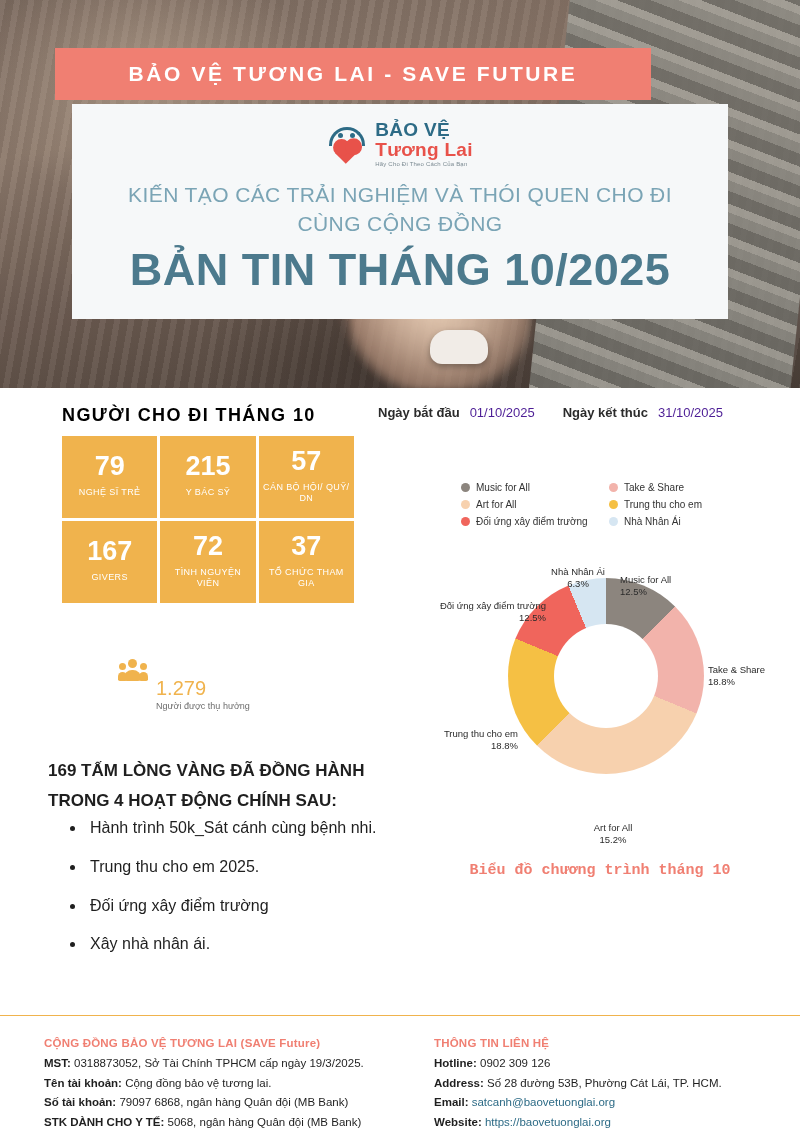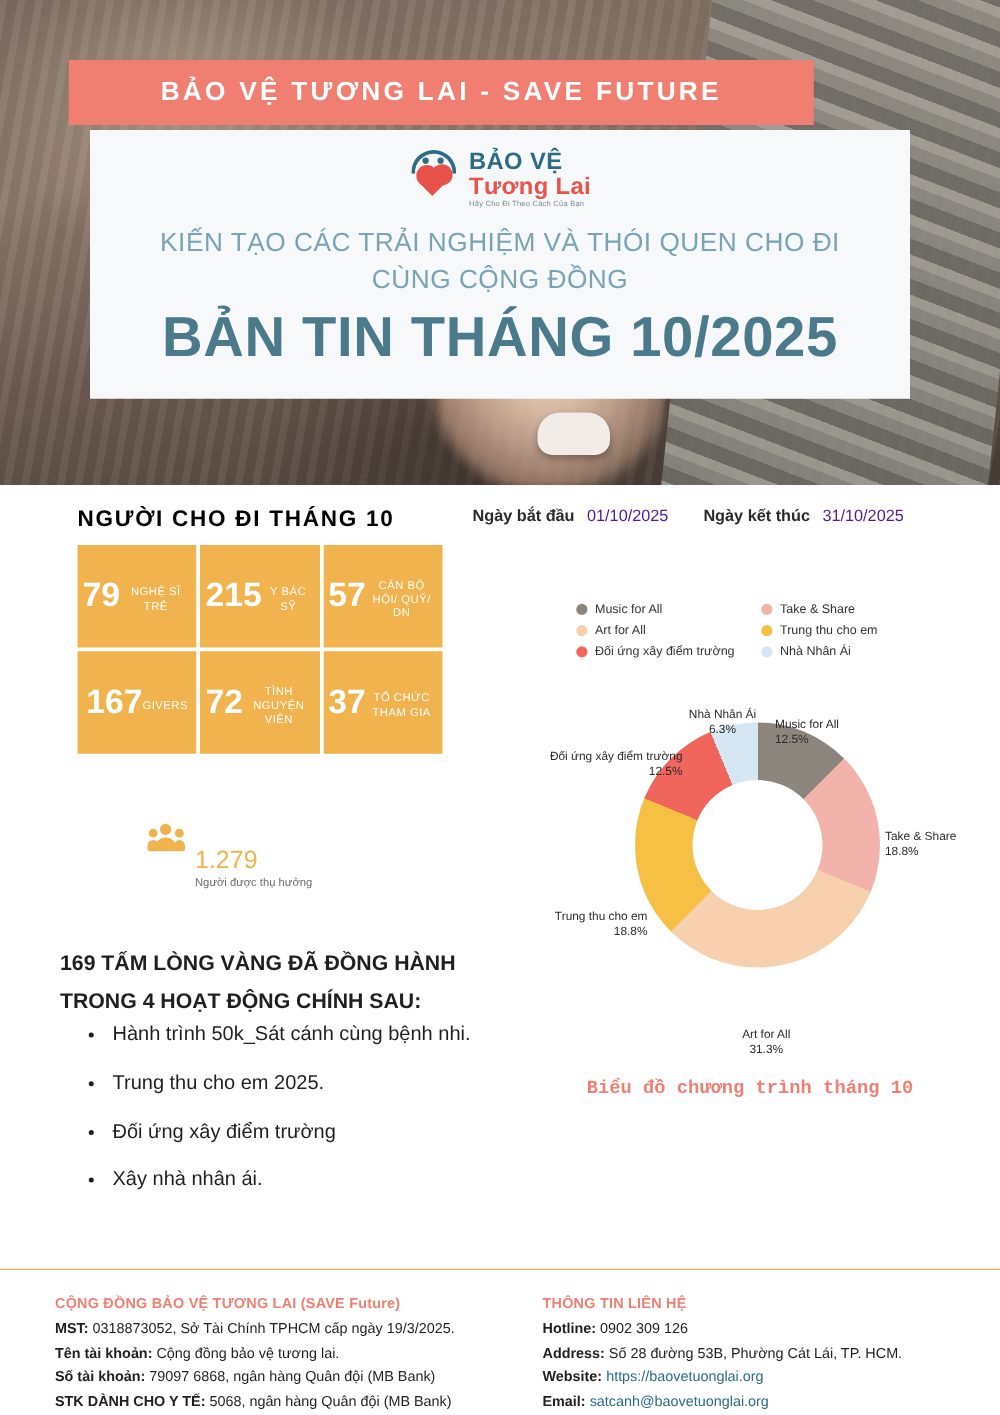--- a/index.html
+++ b/index.html
@@ -53,21 +53,21 @@
   }
   .title-bar .t {
     color: #fff; font-weight: bold; font-size: 21px; letter-spacing: 2.6px;
   }
 
   
   .card {
     position: absolute; left: 72px; top: 104px; width: 656px; height: 215px;
     background: #f6f8f9; text-align: center; padding-top: 16px;
   }
-  .logo-row { display: flex; align-items: flex-start; justify-content: center; gap: 8px; }
+  .logo-row { display: flex; align-items: center; justify-content: center; gap: 8px; }
   .logo-mark { width: 40px; height: 34px; position: relative; }
   .logo-mark .arc {
     position: absolute; left: 2px; top: 0; width: 36px; height: 19px;
     border: 3.5px solid #2d6b86; border-bottom: none; border-radius: 18px 18px 0 0;
   }
   .logo-mark .eye { position: absolute; top: 6px; width: 5px; height: 5px; background: #2d6b86; border-radius: 50%; }
   .logo-mark .eye.l { left: 11px; } .logo-mark .eye.r { left: 23px; }
   .logo-mark .heart {
     position: absolute; left: 11px; top: 18px; width: 17px; height: 15px; background: #e8524a;
     transform: rotate(-45deg); border-radius: 0 0 3px 0;
@@ -102,21 +102,21 @@
   .daterow .lbl { font-weight: bold; }
   .daterow .val { color: #4c1d95; }
   .dr-1 { margin-right: 18px; }
 
   .stat-grid {
     position: absolute; left: 62px; top: 436px; width: 292px;
     display: grid; grid-template-columns: repeat(3, 1fr); gap: 3px;
   }
   .stat {
     background: #f0b34d; color: #fff; text-align: center; padding: 10px 4px 12px;
-    height: 82px; display: flex; flex-direction: row; align-items: center; justify-content: center;
+    height: 82px; display: flex; flex-direction: column; align-items: center; justify-content: center;
   }
   .stat .num { font-size: 27px; font-weight: bold; line-height: 1; }
   .stat .lbl { font-size: 9px; margin-top: 7px; letter-spacing: .4px; line-height: 1.25; }
 
   .benefit {
     position: absolute; left: 118px; top: 632px; display: flex; align-items: center; gap: 8px;
   }
   .benefit .people { position: relative; width: 30px; height: 26px; }
   .benefit .people .d { position: absolute; background: #f0b34d; border-radius: 50%; }
   .benefit .people .d1 { width: 9px; height: 9px; left: 10px; top: 0; }
@@ -312,21 +312,21 @@
     <div class="lab" style="left:190px; top:14px; width:100px;">
       <div>Music for All</div>
       <div>12.5%</div>
     </div>
     <div class="lab" style="left:278px; top:104px; width:80px;">
       <div>Take &amp; Share</div>
       <div>18.8%</div>
     </div>
     <div class="lab" style="left:128px; top:262px; width:110px; text-align:center;">
       <div>Art for All</div>
-      <div>31.3%</div>
+      <div>15.2%</div>
     </div>
     <div class="lab" style="left:-16px; top:168px; width:104px; text-align:right;">
       <div>Trung thu cho em</div>
       <div>18.8%</div>
     </div>
   </div>
 
   <div class="chart-caption">Biểu đồ chương trình tháng 10</div>
 
   <div class="footer-rule"></div>
@@ -348,21 +348,21 @@
     </div>
     <div class="fcol right">
       <div class="ftitle">THÔNG TIN LIÊN HỆ</div>
       <div>
         <span class="k">Hotline:</span><span> 0902 309 126</span>
       </div>
       <div>
         <span class="k">Address:</span><span> Số 28 đường 53B, Phường Cát Lái, TP. HCM.</span>
       </div>
       <div>
+        <span class="k">Email:</span><span class="link"> satcanh@baovetuonglai.org</span>
+      </div>
+      <div>
         <span class="k">Website:</span><span class="link"> https://baovetuonglai.org</span>
       </div>
-      <div>
-        <span class="k">Email:</span><span class="link"> satcanh@baovetuonglai.org</span>
-      </div>
     </div>
   </div>
 
 </div>
 
 </body></html>

